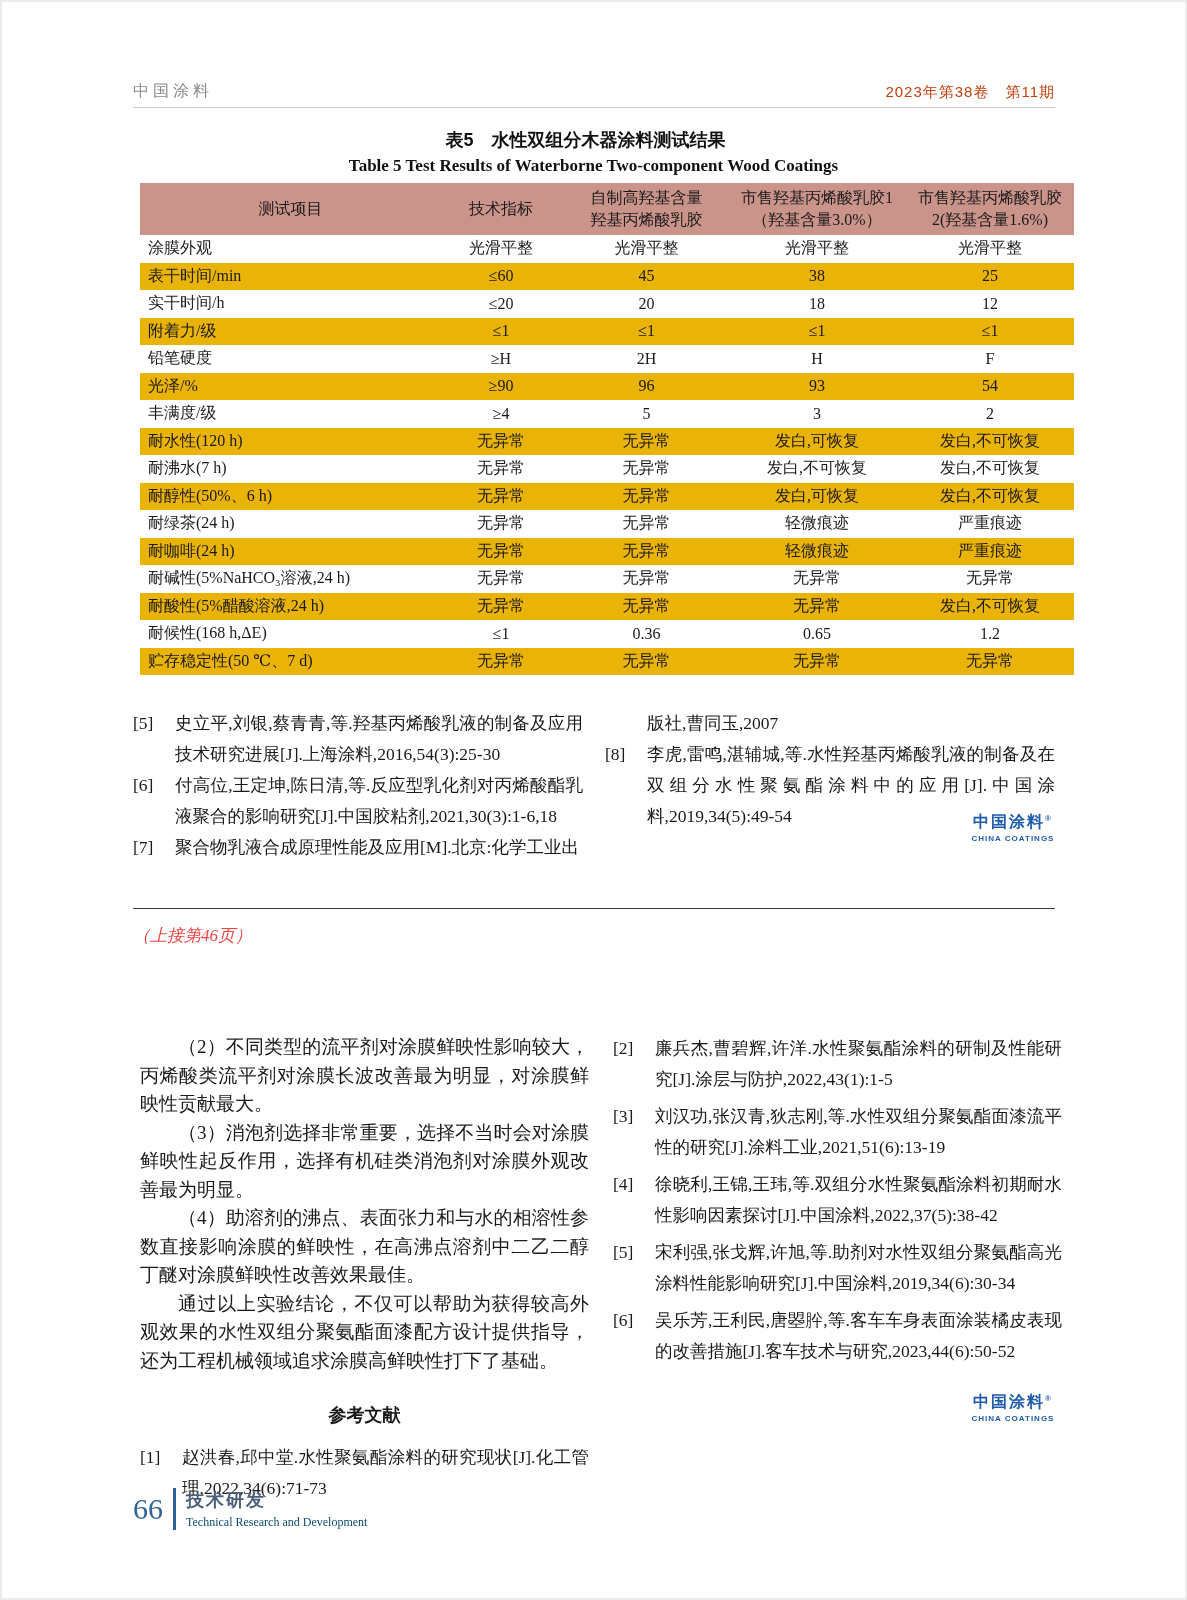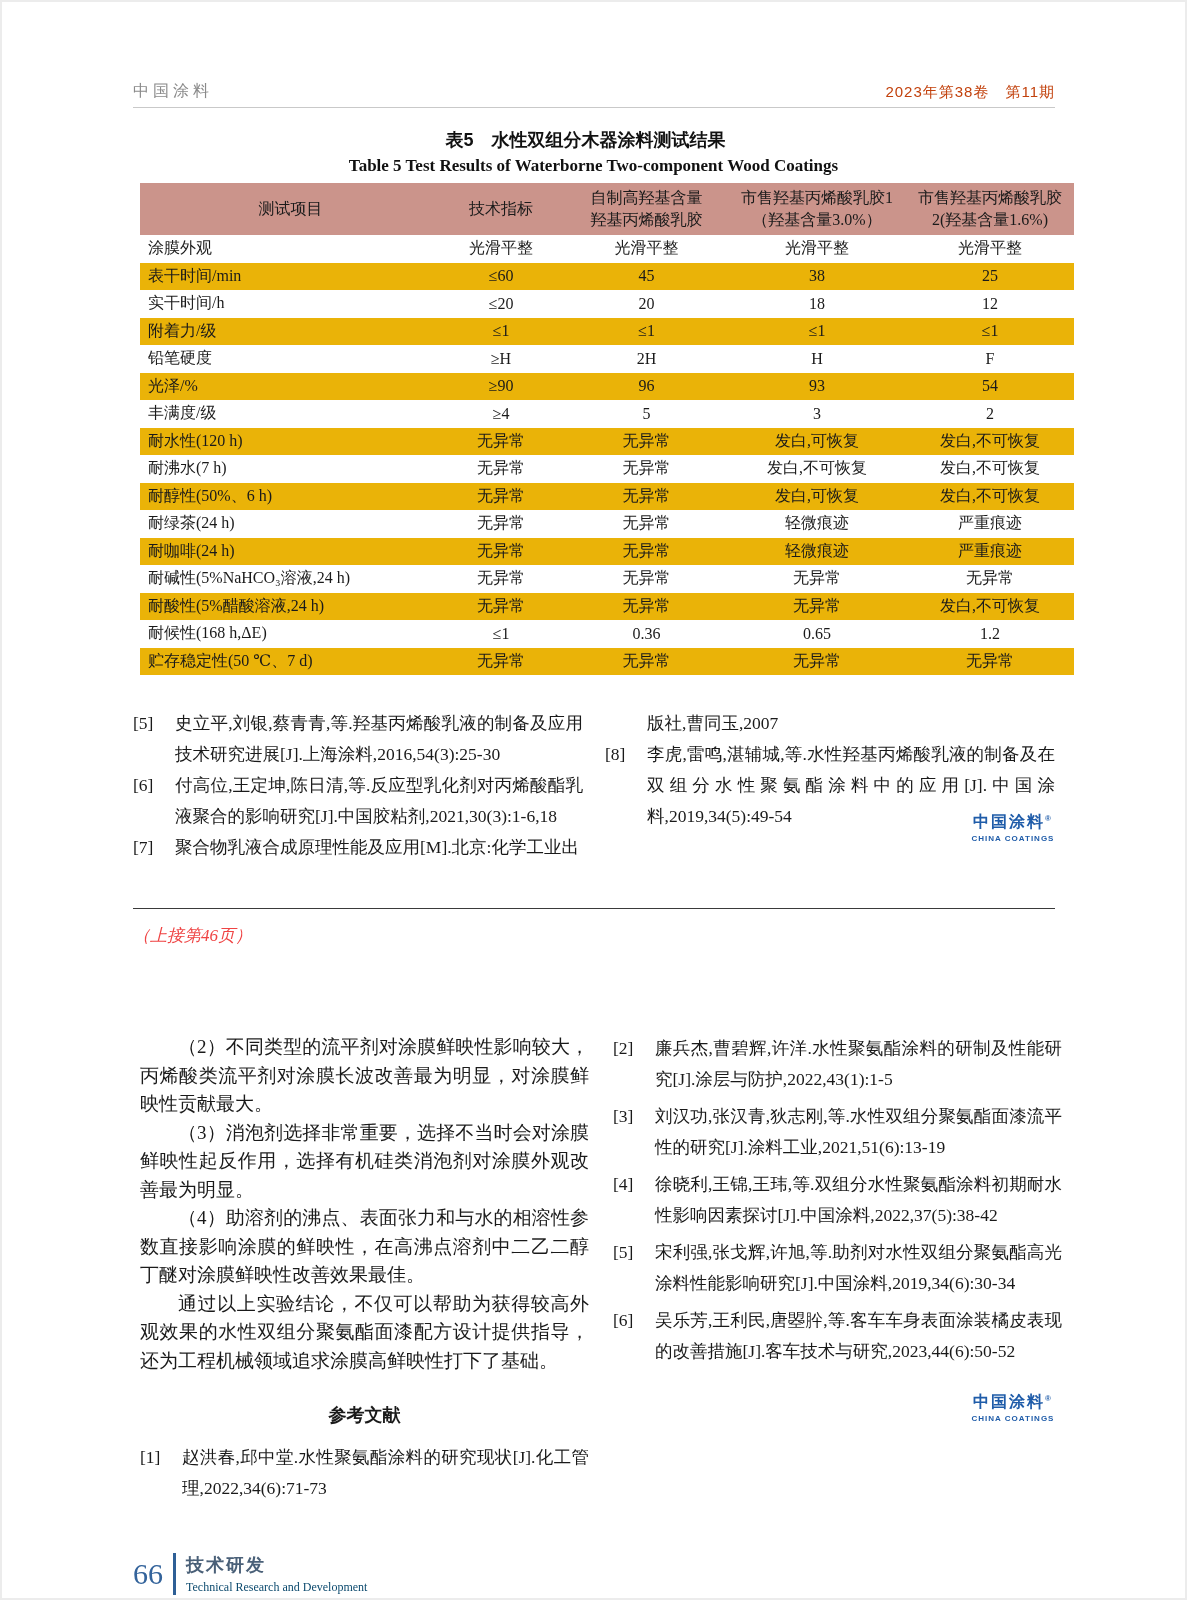--- a/index.html
+++ b/index.html
@@ -59,21 +59,21 @@
   
   .brandlogo{position:absolute;width:110px;text-align:center;
     font-family:"Liberation Sans","DejaVu Sans",sans-serif;color:#1f5ca9;}
   .brandlogo .lg-zh{font-size:16px;font-weight:bold;letter-spacing:2px;position:relative;}
   .brandlogo .lg-mark{font-size:8px;position:relative;top:-6px;}
   .brandlogo .lg-en{font-size:8px;font-weight:bold;letter-spacing:1px;margin-top:1px;}
   .logo-mid{left:958px;top:812px;}
   .logo-bot{left:958px;top:1392px;}
 
   
-  .pfooter{position:absolute;left:133px;top:1553px;display:flex;align-items:stretch;}
+  .pfooter{position:absolute;left:133px;top:1488px;display:flex;align-items:stretch;}
   .pf-num{font-size:30px;color:#33639b;align-self:center;margin-right:10px;}
   .pf-bar{width:3px;background:#2e5f96;margin-right:10px;}
   .pf-txt{display:flex;flex-direction:column;justify-content:center;}
   .pf-zh{font-family:"Liberation Sans","DejaVu Sans",sans-serif;
     font-size:18px;font-weight:bold;color:#4a6078;letter-spacing:2px;}
   .pf-en{font-size:12px;color:#0c4a6e;margin-top:3px;}
 </style>
 </head>
 <body>
 

